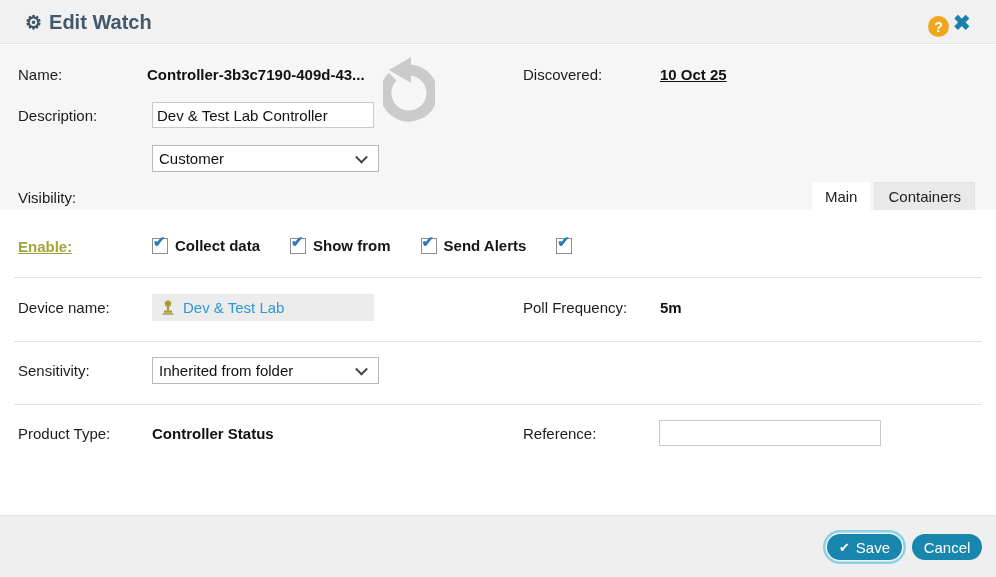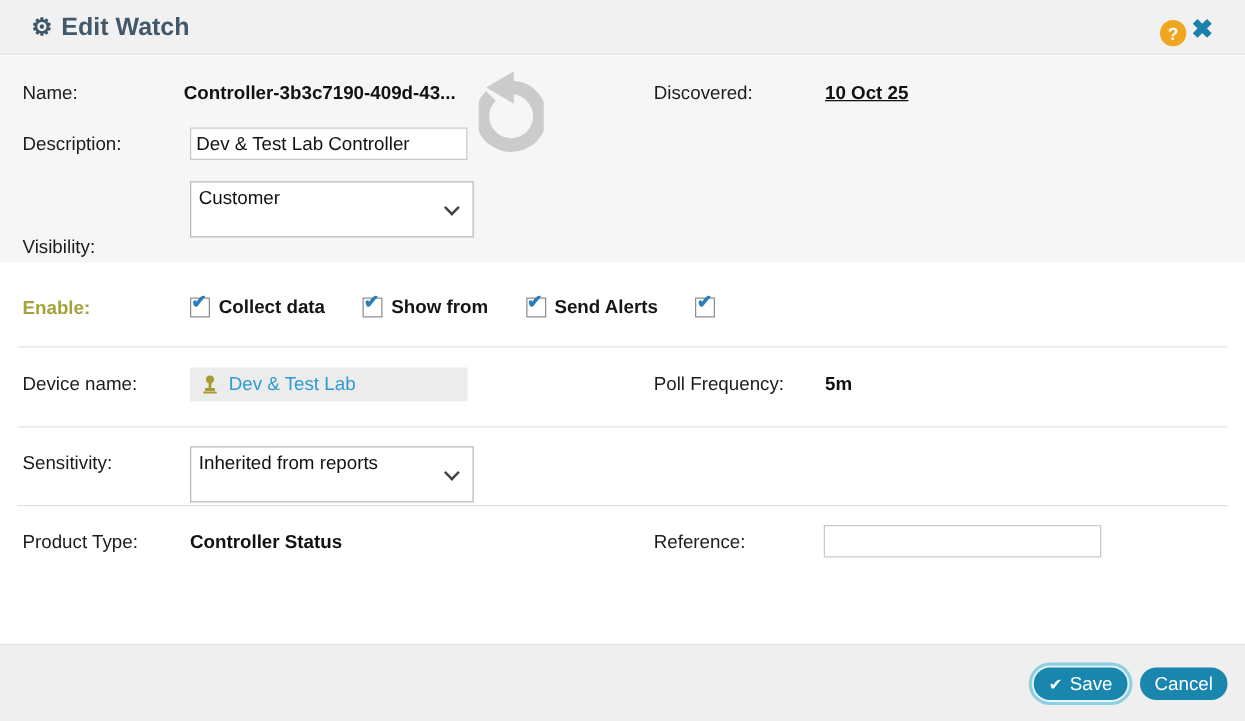--- a/index.html
+++ b/index.html
@@ -17,21 +17,21 @@
     display:flex;align-items:center;justify-content:center;cursor:pointer;}
   .close{position:absolute;left:953px;top:11px;font-size:21px;font-weight:bold;color:#1b80aa;cursor:pointer;}
   
   .panel{position:absolute;top:45px;left:0;right:0;height:165px;background:#f6f6f6;}
   
   .lbl{position:absolute;font-size:15px;color:#1c1c1c;white-space:nowrap;}
   .bold{font-weight:bold;color:#111;}
   .text-input{position:absolute;height:24px;width:212px;border:1px solid #c9c9c9;background:#fff;
     font-family:"Liberation Sans",sans-serif;font-size:15px;padding:0 4px;color:#111;outline:none;}
   .select{position:absolute;width:193px;height:25px;background:#fff;border:1px solid #b9b9b9;
-    display:flex;align-items:center;padding:0 26px 18px 6px;font-size:15px;color:#111;cursor:pointer;}
+    display:flex;align-items:center;padding:0 26px 0 6px;font-size:15px;color:#111;cursor:pointer;}
   .chev{position:absolute;right:12px;top:50%;width:7px;height:7px;
     border-right:2px solid #444;border-bottom:2px solid #444;transform:translateY(-70%) rotate(45deg);}
   .divider{position:absolute;left:14px;right:14px;height:1px;background:#e2e2e2;}
   
   .tabs{position:absolute;top:182px;right:21px;display:flex;gap:4px;height:28px;}
   .tab{display:flex;align-items:center;padding:0 13px;font-size:15px;color:#1d1d1d;cursor:pointer;box-sizing:border-box;}
   .tab.active{background:#ffffff;}
   .tab.inactive{background:#e9e9e9;border:1px solid #e3e3e3;border-bottom:none;}
   
   .enable-label{color:#a4a43c;font-weight:bold;}
@@ -86,22 +86,26 @@
 
   <div class="lbl" style="left:18px;top:107px;">Description:</div>
   <input class="text-input" style="left: 152px; top: 102px;" value="Dev &amp; Test Lab Controller">
 
   <div class="lbl" style="left:18px;top:149px;margin-top:40px;">Visibility:</div>
   <div class="select" style="left:152px;top:145px;">
     <span>Customer</span>
     <span class="chev"></span>
   </div>
 
+  <div class="tabs">
+    <div class="tab active">Main</div>
+    <div class="tab inactive">Containers</div>
+  </div>
 
-  <div class="lbl enable-label" style="left:18px;top:238px;">Enable:</div>
+  <div class="lbl enable-label" style="left:18px;top:238px;text-decoration:underline;">Enable:</div>
   <div class="cb-row">
     <label class="cb-group">
       <span class="cb">
           <span class="tick">✔</span>
         </span>
       <span class="cb-text">Collect data</span>
     </label>
     <label class="cb-group">
       <span class="cb">
           <span class="tick">✔</span>
@@ -136,21 +140,21 @@
     <span class="chip-text">Dev &amp; Test Lab</span>
   </div>
 
   <div class="lbl" style="left:523px;top:299px;">Poll Frequency:</div>
   <div class="lbl bold" style="left:660px;top:299px;">5m</div>
 
   <div class="divider" style="top:341px;"></div>
 
   <div class="lbl" style="left:18px;top:362px;">Sensitivity:</div>
   <div class="select" style="left:152px;top:357px;">
-    <span>Inherited from reports</span>
+    <span>Inherited from folder</span>
     <span class="chev"></span>
   </div>
 
   <div class="divider" style="top:404px;"></div>
 
   <div class="lbl" style="left:18px;top:425px;">Product Type:</div>
   <div class="lbl bold" style="left:152px;top:425px;">Controller Status</div>
 
   <div class="lbl" style="left:523px;top:425px;">Reference:</div>
   <input class="text-input" style="left: 659px; top: 420px;" value="">

